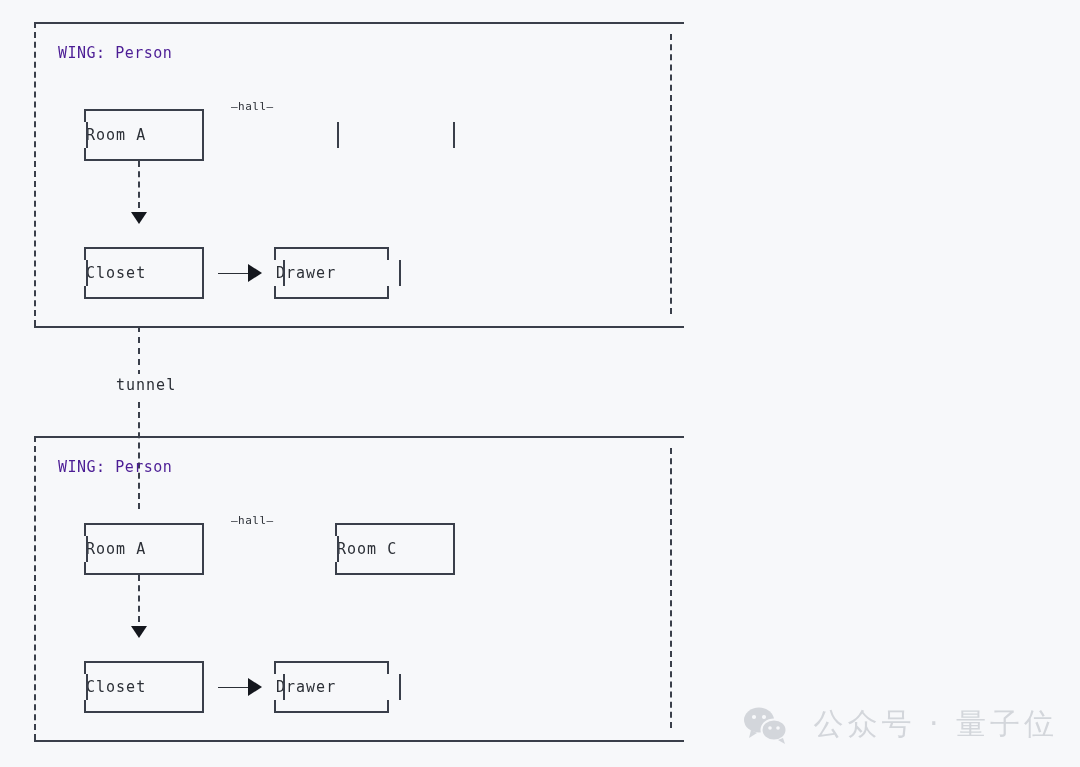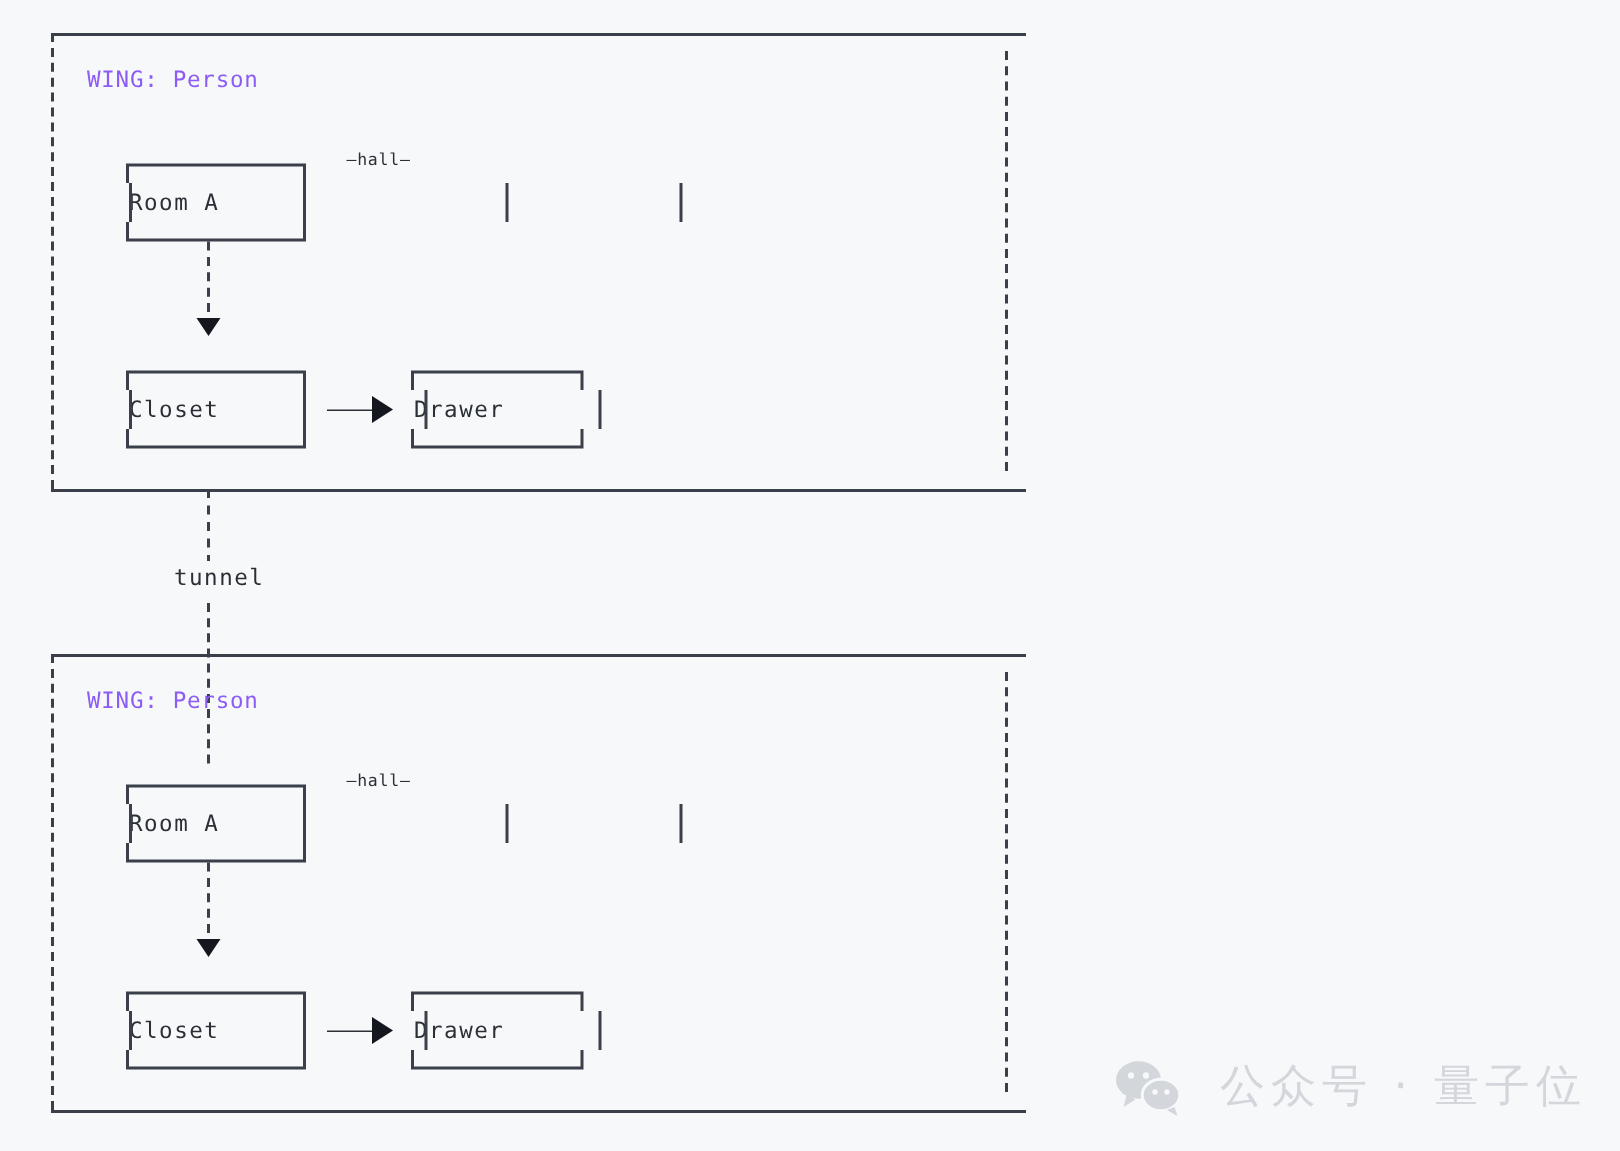--- a/index.html
+++ b/index.html
@@ -49,21 +49,21 @@
     border-left-width: 2px;
     border-image: none;
   }
 
   .wing-title {
     position: absolute;
     font-size: 15px;
     line-height: 18px;
     letter-spacing: 0.5px;
     white-space: nowrap;
-    color: #8b5cf6;
+    color: #4c1d95;
   }
 
   
   .node {
     position: absolute;
     box-sizing: border-box;
     border: 2px solid #3a3f4a;
     background: transparent;
   }
   
@@ -233,20 +233,23 @@
   <div class="wing-title" style="left:58px; top:458px;">WING: Person</div>
 
   <div class="node" style="left:84px; top:523px; width:120px; height:52px;">
     <span class="node-label">Room A</span>
   </div>
   <div class="pipe-glyph" style="left:86px; top:549px;"></div>
   <div class="pipe-glyph" style="left:202px; top:549px;"></div>
 
   <div class="edge-label" style="left:228px; top:512px;">—hall—</div>
 
+  <div class="node" style="left:335px; top:523px; width:120px; height:52px;">
+    <span class="node-label">Room C</span>
+  </div>
   <div class="pipe-glyph" style="left:337px; top:549px;"></div>
   <div class="pipe-glyph" style="left:453px; top:549px;"></div>
 
   <div class="vline-dashed" style="left:138px; top:575px; height:47px;"></div>
   <div class="arrow-down" style="left:131px; top:626px;"></div>
 
   <div class="node" style="left:84px; top:661px; width:120px; height:52px;">
     <span class="node-label">Closet</span>
   </div>
   <div class="pipe-glyph" style="left:86px; top:687px;"></div>

